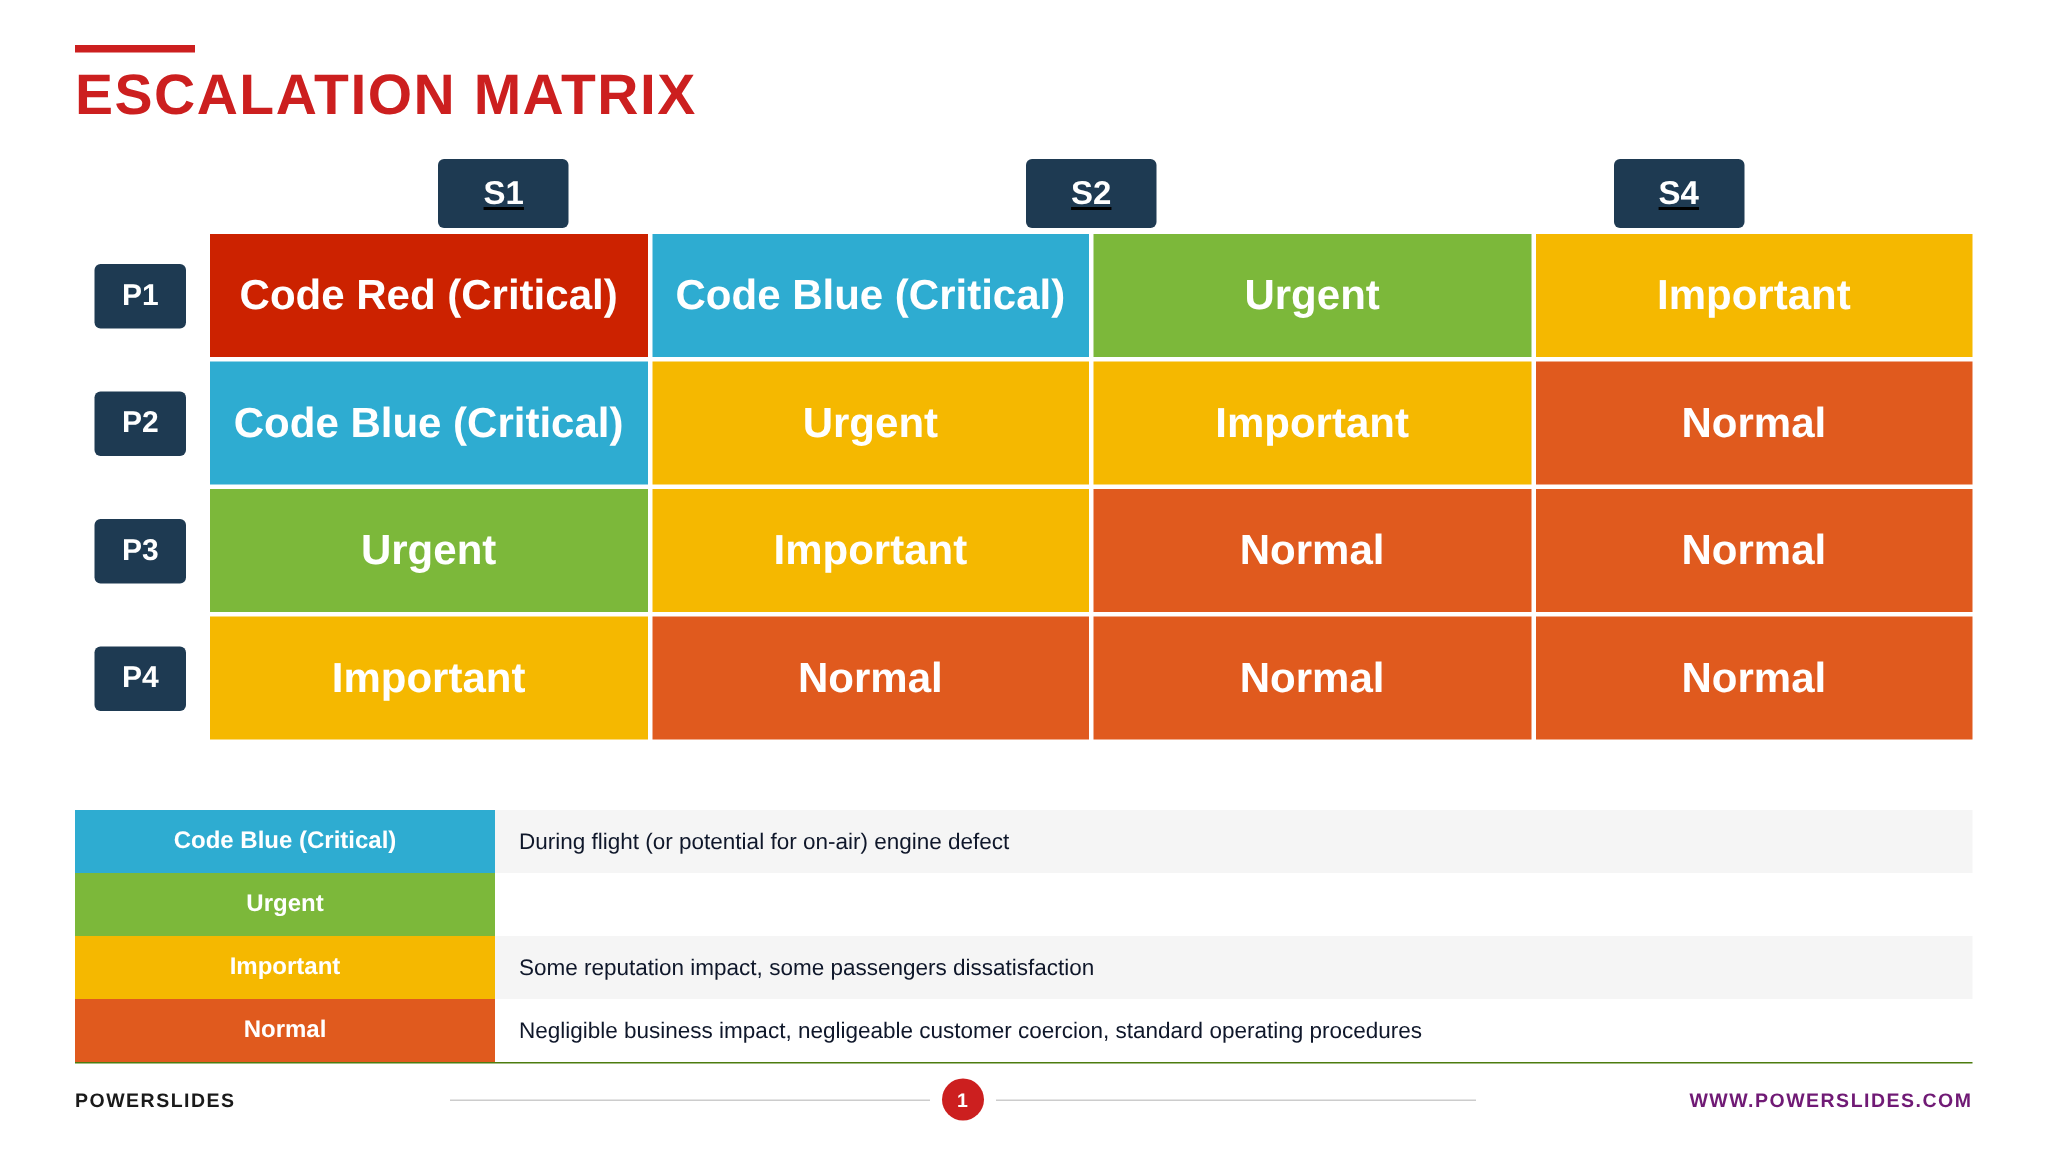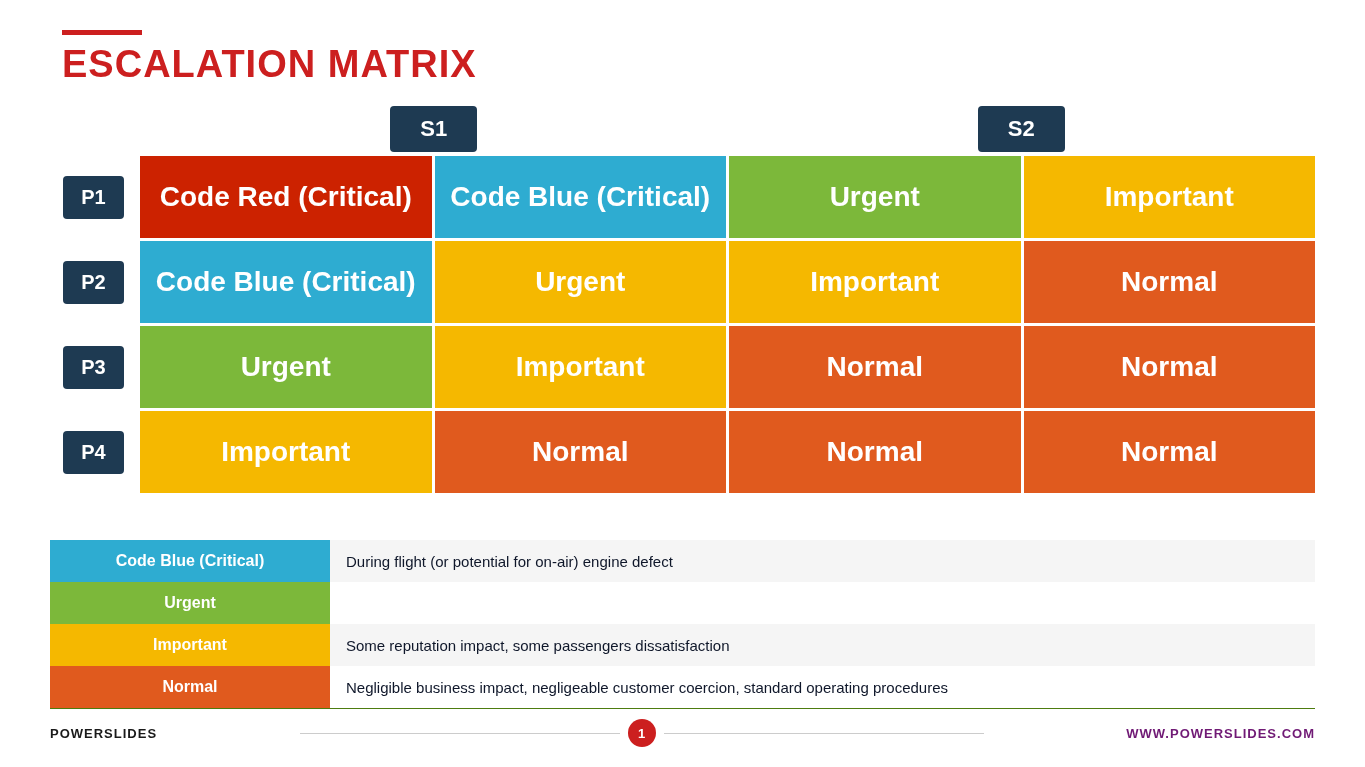--- a/index.html
+++ b/index.html
@@ -14,21 +14,20 @@
     .page {
       width: 1365px;
       height: 767px;
       background: #ffffff;
       padding: 30px 50px 20px 50px;
       display: flex;
       flex-direction: column;
     }
     .title-section {
       margin-bottom: 20px;
-      margin-left: 12px;
     }
     .title-line {
       width: 80px;
       height: 5px;
       background: #cc1f1f;
       margin-bottom: 8px;
     }
     .title {
       font-size: 38px;
       font-weight: 900;
@@ -47,20 +46,21 @@
     .matrix-header-row {
       display: flex;
       margin-left: 90px;
       margin-bottom: 4px;
     }
     .col-header {
       flex: 1;
       display: flex;
       justify-content: center;
       align-items: center;
+      text-decoration: underline;
     }
     .col-header-box {
       background: #1e3a52;
       color: #ffffff;
       font-size: 22px;
       font-weight: 700;
       padding: 10px 30px;
       border-radius: 4px;
       text-align: center;
       min-width: 70px;
@@ -207,20 +207,23 @@
     </div>
   </div>
 
   <div class="matrix-wrapper">
     <div class="matrix-header-row" id="header-row">
     <div class="col-header">
           <div class="col-header-box">S1</div>
         </div>
         <div class="col-header">
           <div class="col-header-box">S2</div>
+        </div>
+        <div class="col-header">
+          <div class="col-header-box">S4</div>
         </div>
       </div>
     <div class="matrix-body" id="matrix-body">
     <div class="matrix-row">
           <div class="row-header">
             <div class="row-header-box">P1</div>
           </div>
           <div class="matrix-cell cell-red">Code Red (Critical)</div>
           <div class="matrix-cell cell-blue">Code Blue (Critical)</div>
           <div class="matrix-cell cell-green">Urgent</div>

